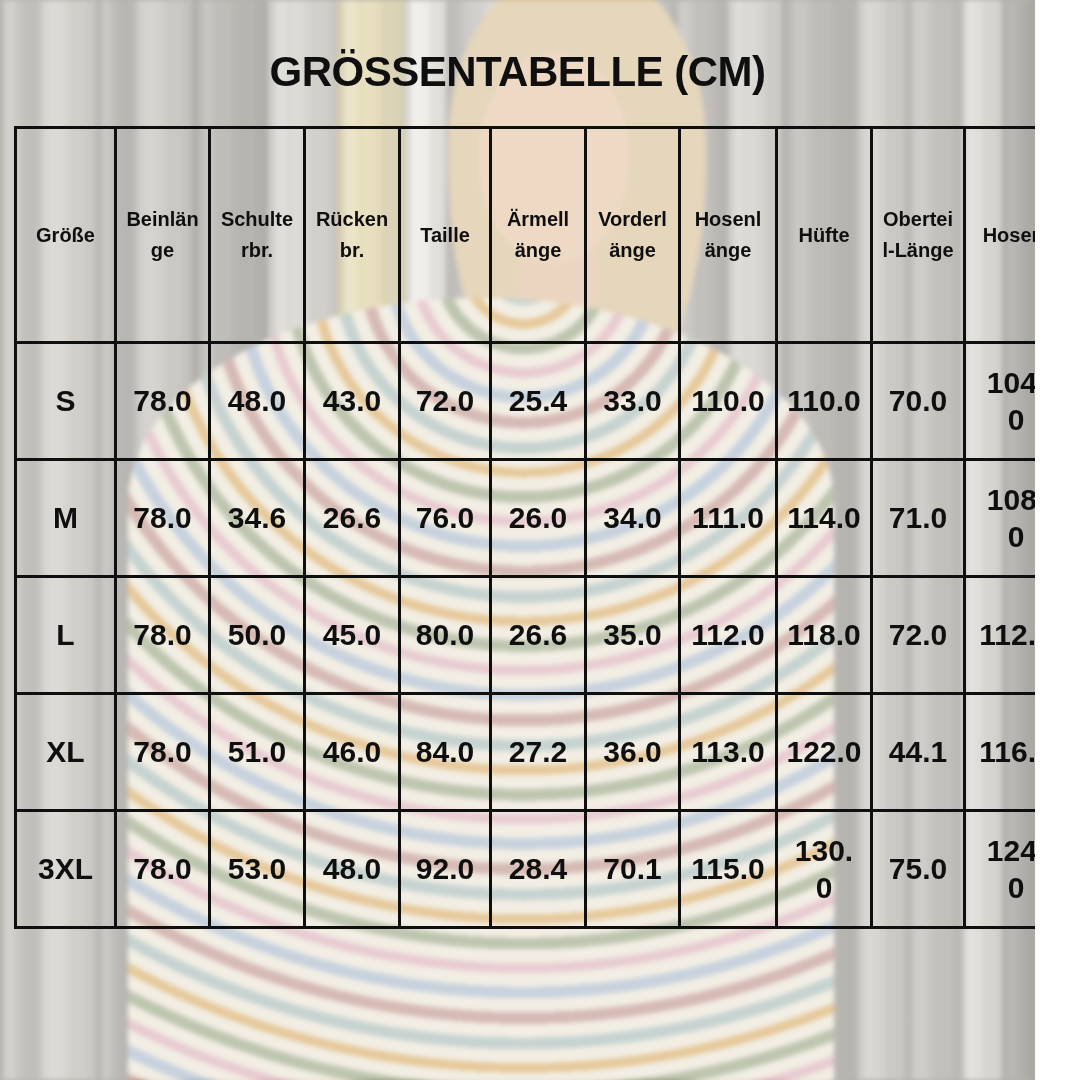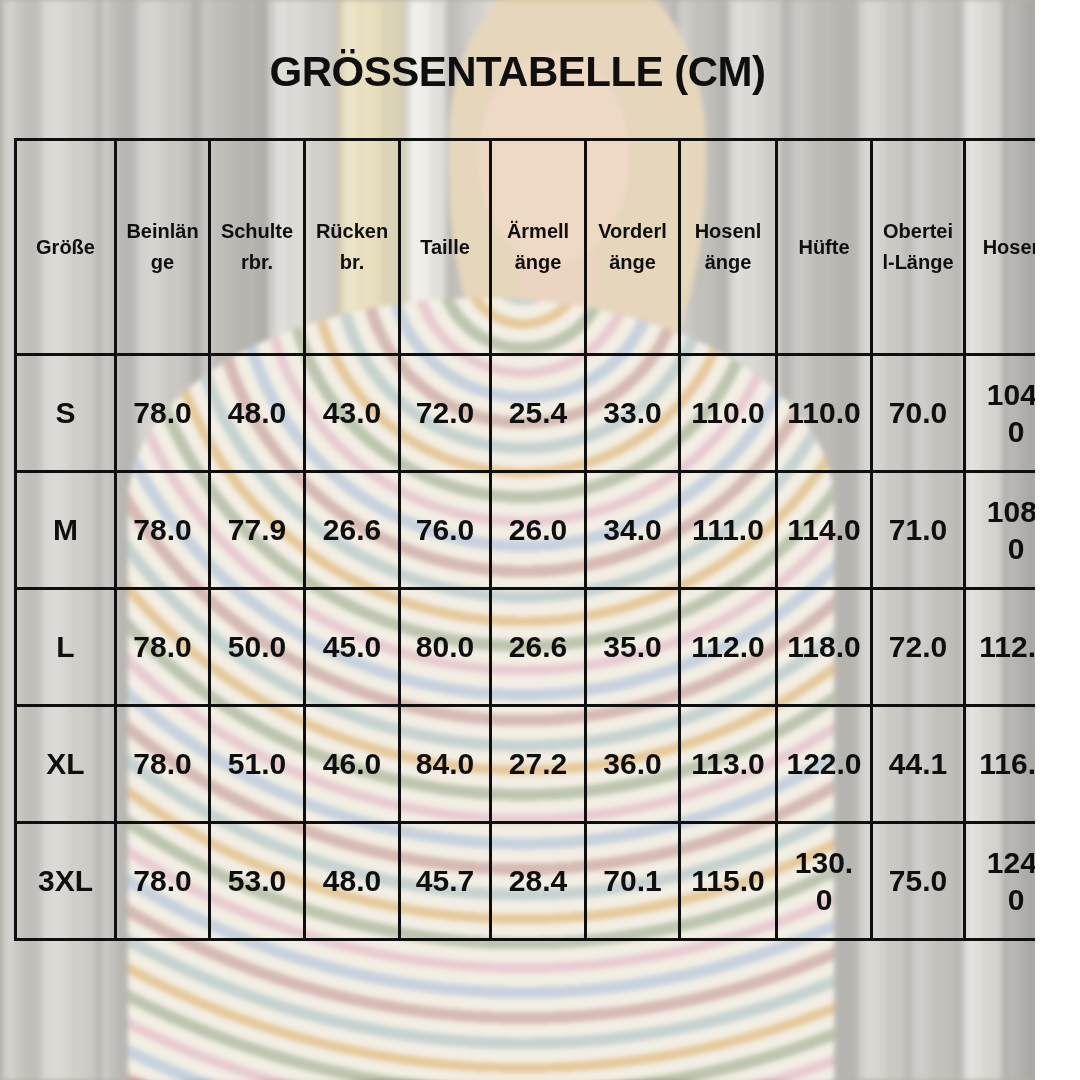--- a/index.html
+++ b/index.html
@@ -46,21 +46,21 @@
         #9db3b0 26px 38px, #e9e2d0 38px 52px,
         #d4a353 52px 62px, #e9e2d0 62px 76px,
         #8d9c76 76px 88px, #e9e2d0 88px 102px,
         #d8a5b0 102px 112px, #e9e2d0 112px 126px,
         #9fb2c6 126px 138px, #e9e2d0 138px 152px); }
   .wash{ position:absolute; inset:0; background:rgba(255,255,255,.42); }
   
   .title{ position:absolute; top:48px; left:0; width:100%;
       text-align:center; font-size:42px; font-weight:700;
       letter-spacing:-0.5px; color:#0f0f0f; }
-  table.size-table{ position:absolute; left:14px; top:138px; width:1052px;
+  table.size-table{ position:absolute; left:14px; top:126px; width:1052px;
       border-collapse:collapse; table-layout:fixed; }
   .size-table th,.size-table td{
       border:3px solid #0f0f0f; text-align:center; vertical-align:middle;
       white-space:pre-line; color:#0f0f0f; padding:0 2px; overflow:hidden; }
   .size-table thead tr{ height:215px; }
   .size-table thead th{ font-size:20px; font-weight:700; line-height:1.55; }
   .size-table tbody tr{ height:117px; }
   .size-table tbody td{ font-size:30px; font-weight:700; line-height:1.25; }
 </style>
 </head>
@@ -144,21 +144,21 @@
         <td>33.0</td>
         <td>110.0</td>
         <td>110.0</td>
         <td>70.0</td>
         <td>104.
 0</td>
       </tr>
       <tr>
         <td>M</td>
         <td>78.0</td>
-        <td>77.9</td>
+        <td>34.6</td>
         <td>26.6</td>
         <td>76.0</td>
         <td>26.0</td>
         <td>34.0</td>
         <td>111.0</td>
         <td>114.0</td>
         <td>71.0</td>
         <td>108.
 0</td>
       </tr>
@@ -186,21 +186,21 @@
         <td>113.0</td>
         <td>122.0</td>
         <td>44.1</td>
         <td>116.0</td>
       </tr>
       <tr>
         <td>3XL</td>
         <td>78.0</td>
         <td>53.0</td>
         <td>48.0</td>
-        <td>45.7</td>
+        <td>92.0</td>
         <td>28.4</td>
         <td>70.1</td>
         <td>115.0</td>
         <td>130.
 0</td>
         <td>75.0</td>
         <td>124.
 0</td>
       </tr>
     </tbody>

